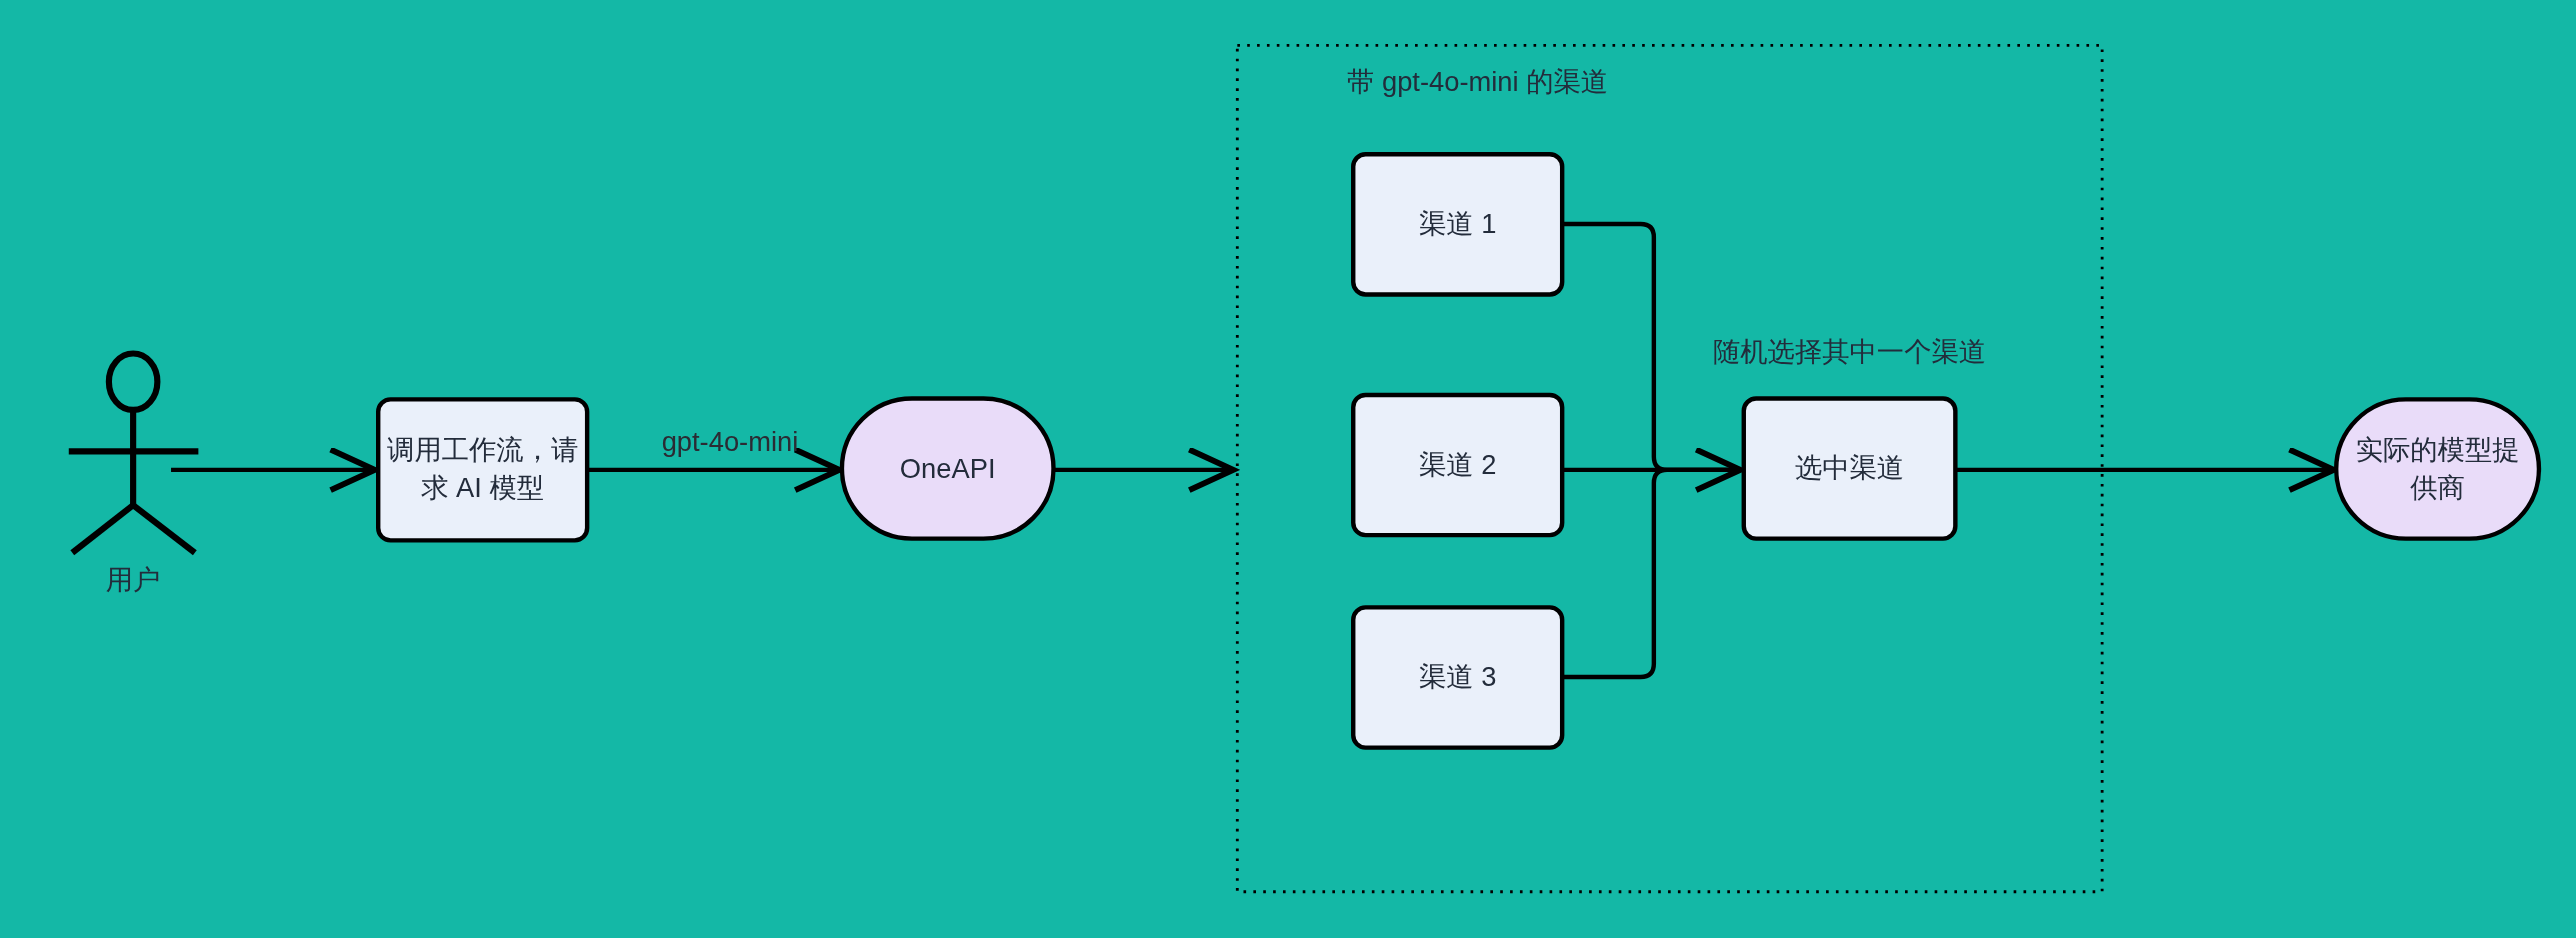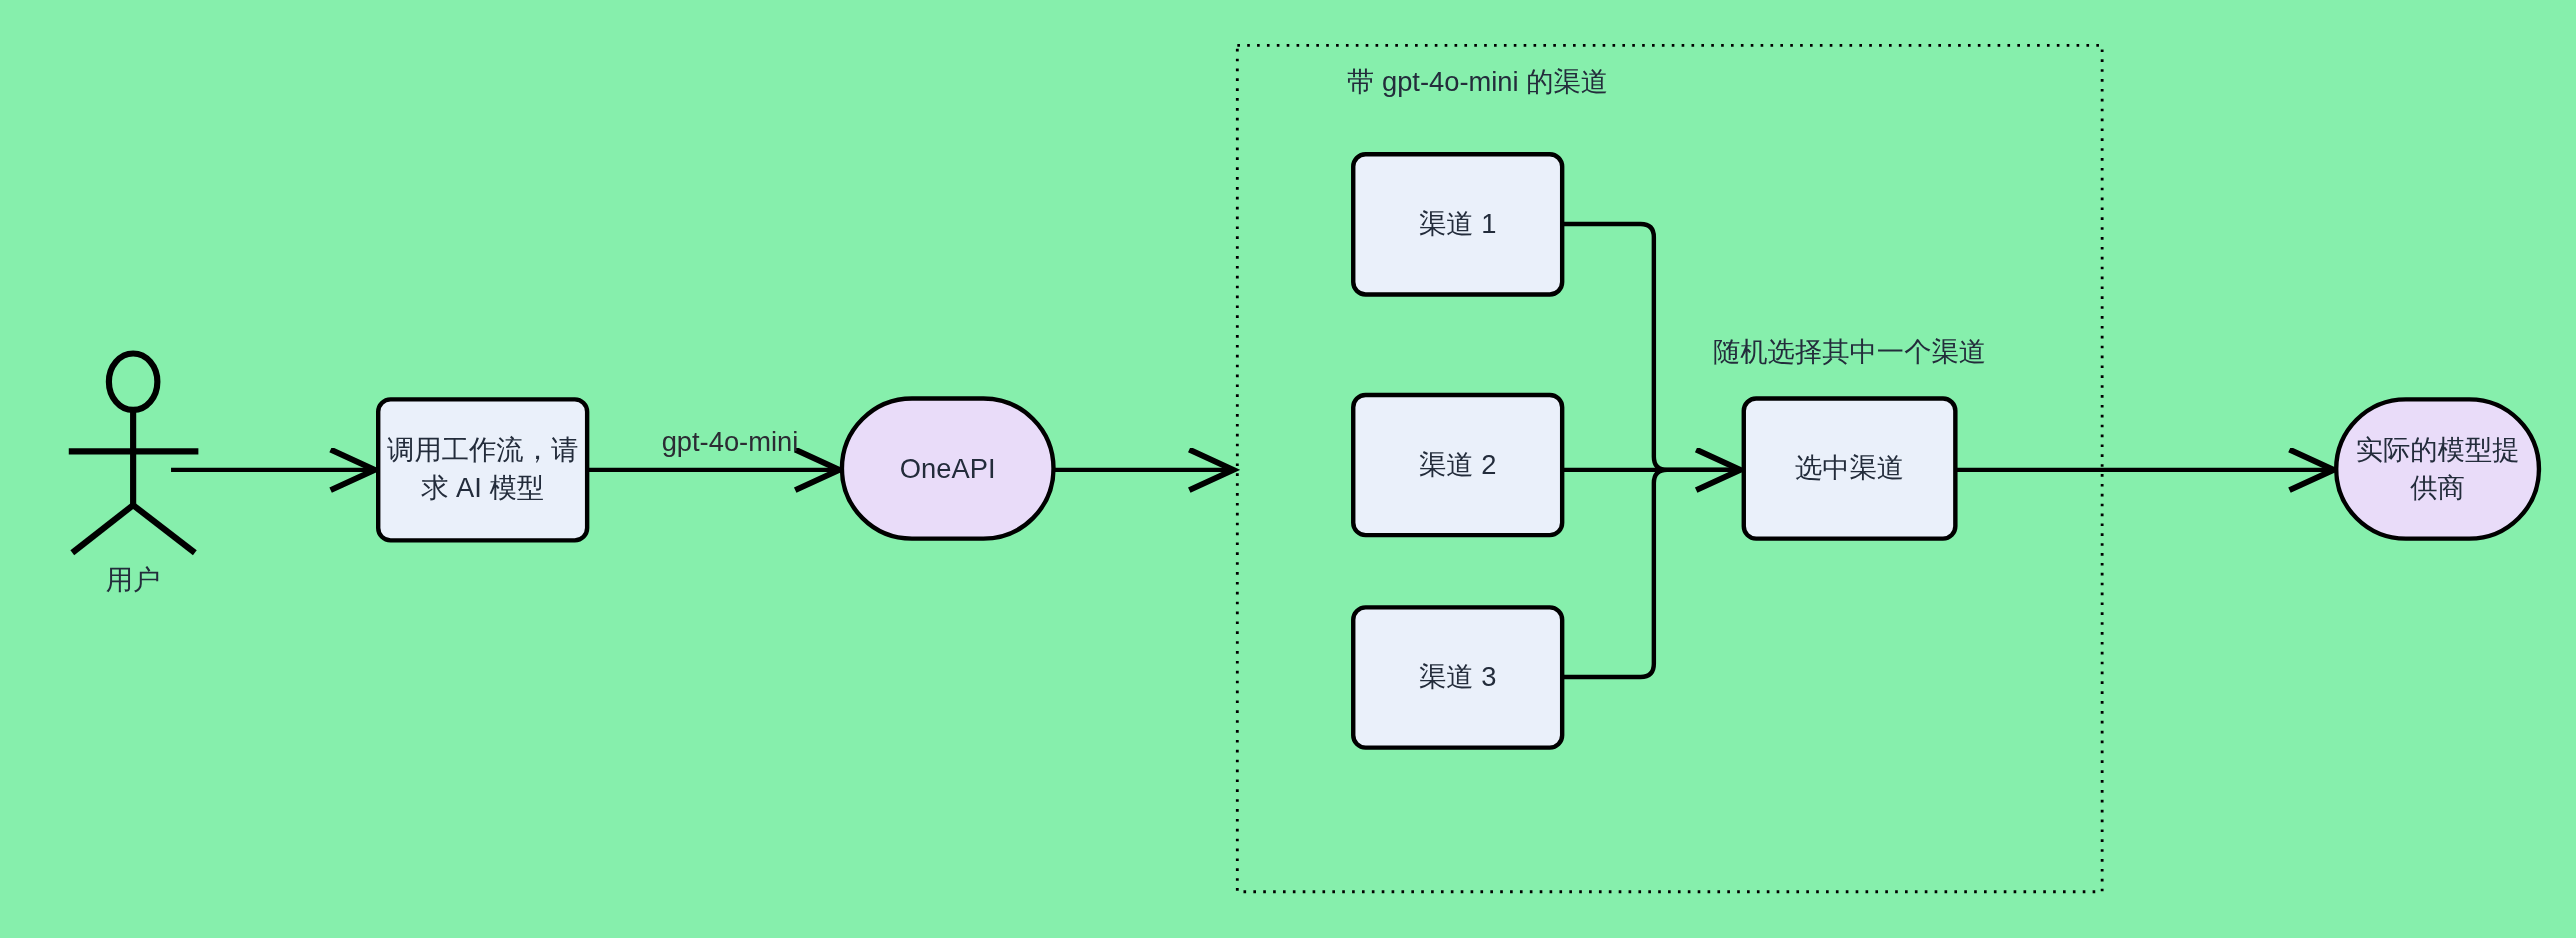--- a/index.html
+++ b/index.html
@@ -11,21 +11,21 @@
   body {
     width: 2576px;
     height: 938px;
     overflow: hidden;
     font-family: "Liberation Sans", "DejaVu Sans", sans-serif;
   }
   #diagram-root {
     position: relative;
     width: 2576px;
     height: 938px;
-    background: #86efac;
+    background: #14b8a6;
   }
   svg.canvas {
     position: absolute;
     inset: 0;
     width: 2576px;
     height: 938px;
     display: block;
   }
   .node-label,
   .edge-label,

